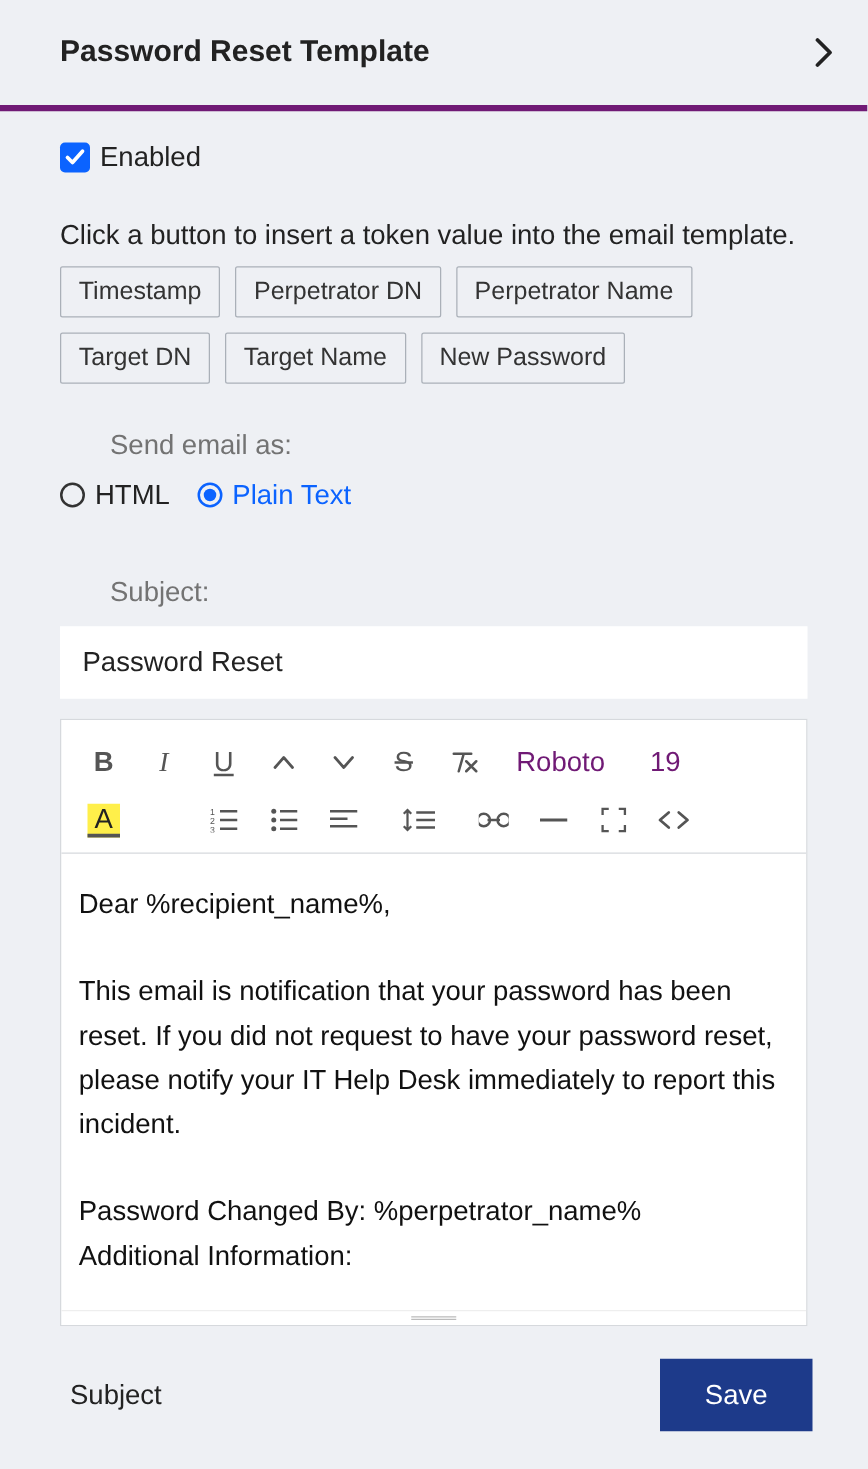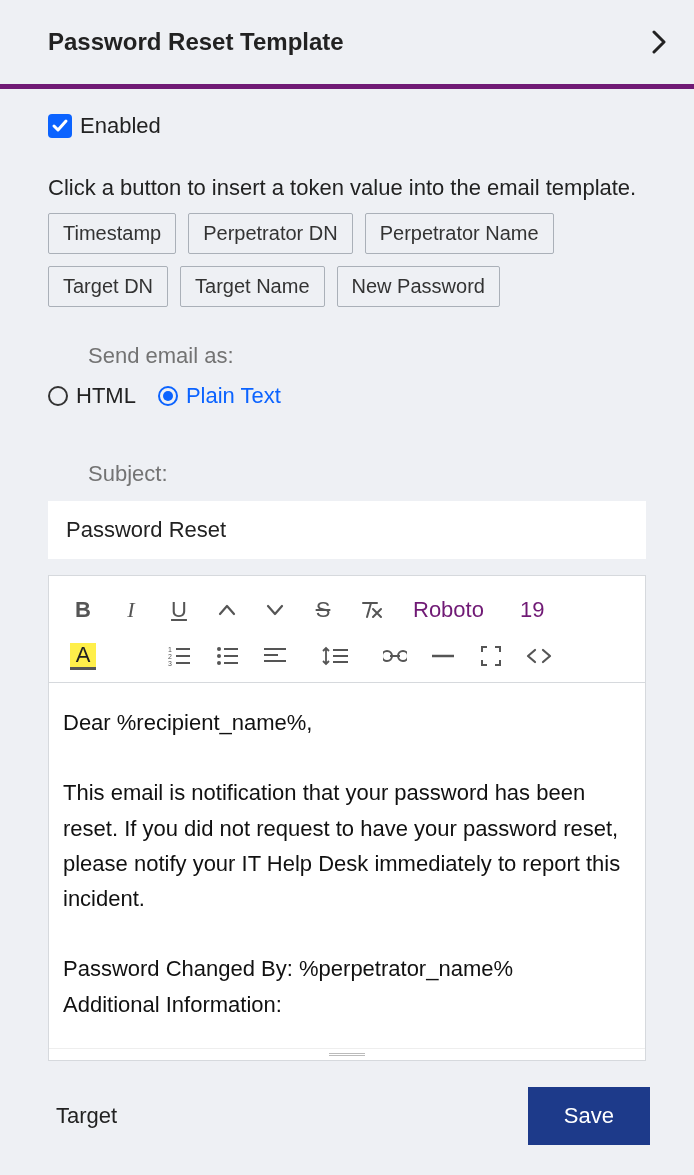--- a/index.html
+++ b/index.html
@@ -204,17 +204,17 @@
           <p>Additional Information:</p>
         </div>
       <div class="resize-handle">
           <div class="grip"></div>
         </div>
     </div>
 
   </div>
 
   <div class="footer">
-    <button class="cancel-btn">Target</button>
+    <button class="cancel-btn">Subject</button>
     <button class="save-btn">Save</button>
   </div>
 
 </div>
 
 </body></html>

